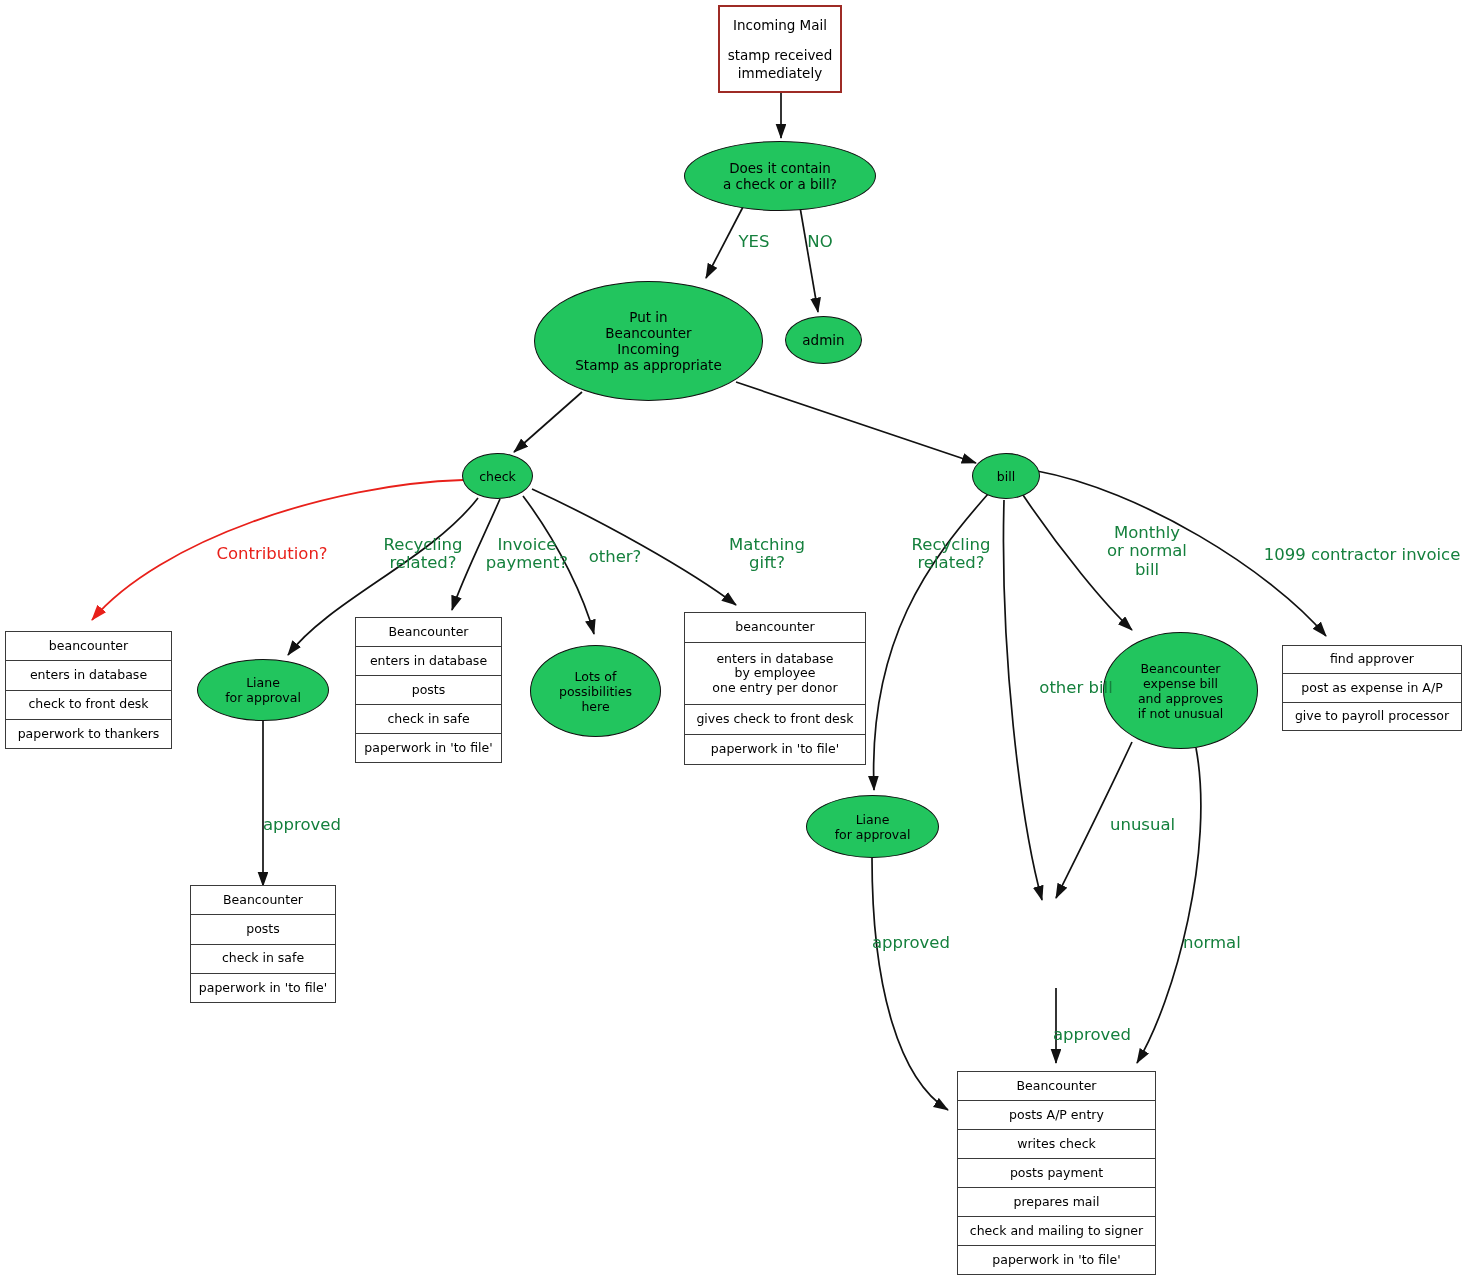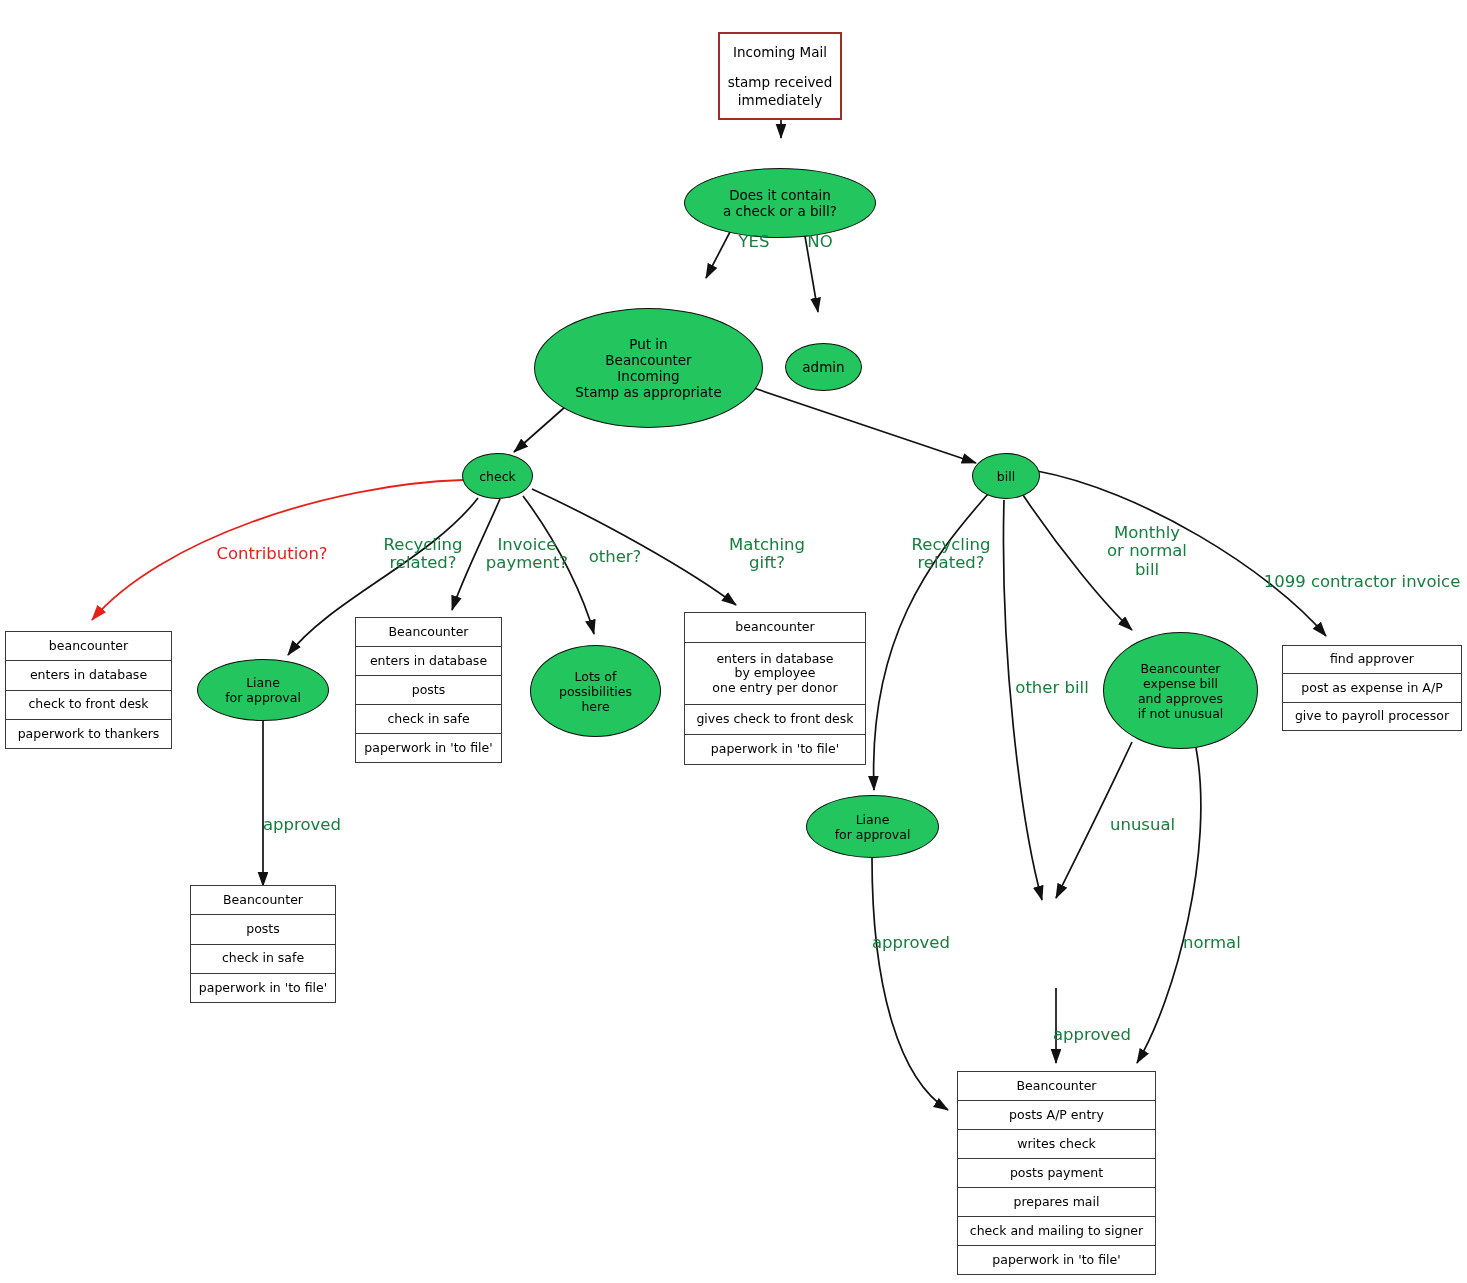--- a/index.html
+++ b/index.html
@@ -42,21 +42,21 @@
     text-align:center;line-height:1.2;color:#000;
   }
 
   
   .edge-label{
     position:absolute;color:#15803d;white-space:pre;
     text-align:center;line-height:1.12;
   }
   .edge-label.red{color:#e8201a;}
   .fs12{font-size:12.5px;}
-  .fs13{font-size:13.5px;margin-top:27px;}
+  .fs13{font-size:13.5px;}
   .fs16{font-size:16.5px;}
 </style>
 </head>
 <body>
 
 <div id="canvas">
 
   <svg id="edges" viewBox="0 0 1467 1283" xmlns="http://www.w3.org/2000/svg">
     <defs>
       <marker id="ah" markerWidth="10" markerHeight="10" refX="8.4" refY="3.2" orient="auto" markerUnits="strokeWidth">
@@ -237,27 +237,27 @@
 payment?</div>
 
   <div class="edge-label fs16" style="left:580px;top:548px;width:70px;">other?</div>
 
   <div class="edge-label fs16" style="left:706px;top:536px;width:90px;margin-left:16px;">Matching
 gift?</div>
 
   <div class="edge-label fs16" style="left:903px;top:536px;width:96px;">Recycling
 related?</div>
 
-  <div class="edge-label fs16" style="left:1011px;top:679px;width:82px;">other bill</div>
+  <div class="edge-label fs16" style="left:1011px;top:679px;width:82px;padding-left:24px;">other bill</div>
 
   <div class="edge-label fs16" style="left:1093px;top:524px;width:108px;">Monthly
 or normal
 bill</div>
 
-  <div class="edge-label fs16" style="left:1262px;top:546px;width:200px;margin-top:27px;">1099 contractor invoice</div>
+  <div class="edge-label fs16" style="left:1262px;top:546px;width:200px;">1099 contractor invoice</div>
 
   <div class="edge-label fs16" style="left:263px;top:816px;width:100px;text-align:left;">approved</div>
 
   <div class="edge-label fs16" style="left:872px;top:934px;width:100px;text-align:left;">approved</div>
 
   <div class="edge-label fs16" style="left:1110px;top:816px;width:80px;text-align:left;">unusual</div>
 
   <div class="edge-label fs16" style="left:1183px;top:934px;width:76px;text-align:left;">normal</div>
 
   <div class="edge-label fs16" style="left:1053px;top:1026px;width:100px;text-align:left;">approved</div>

